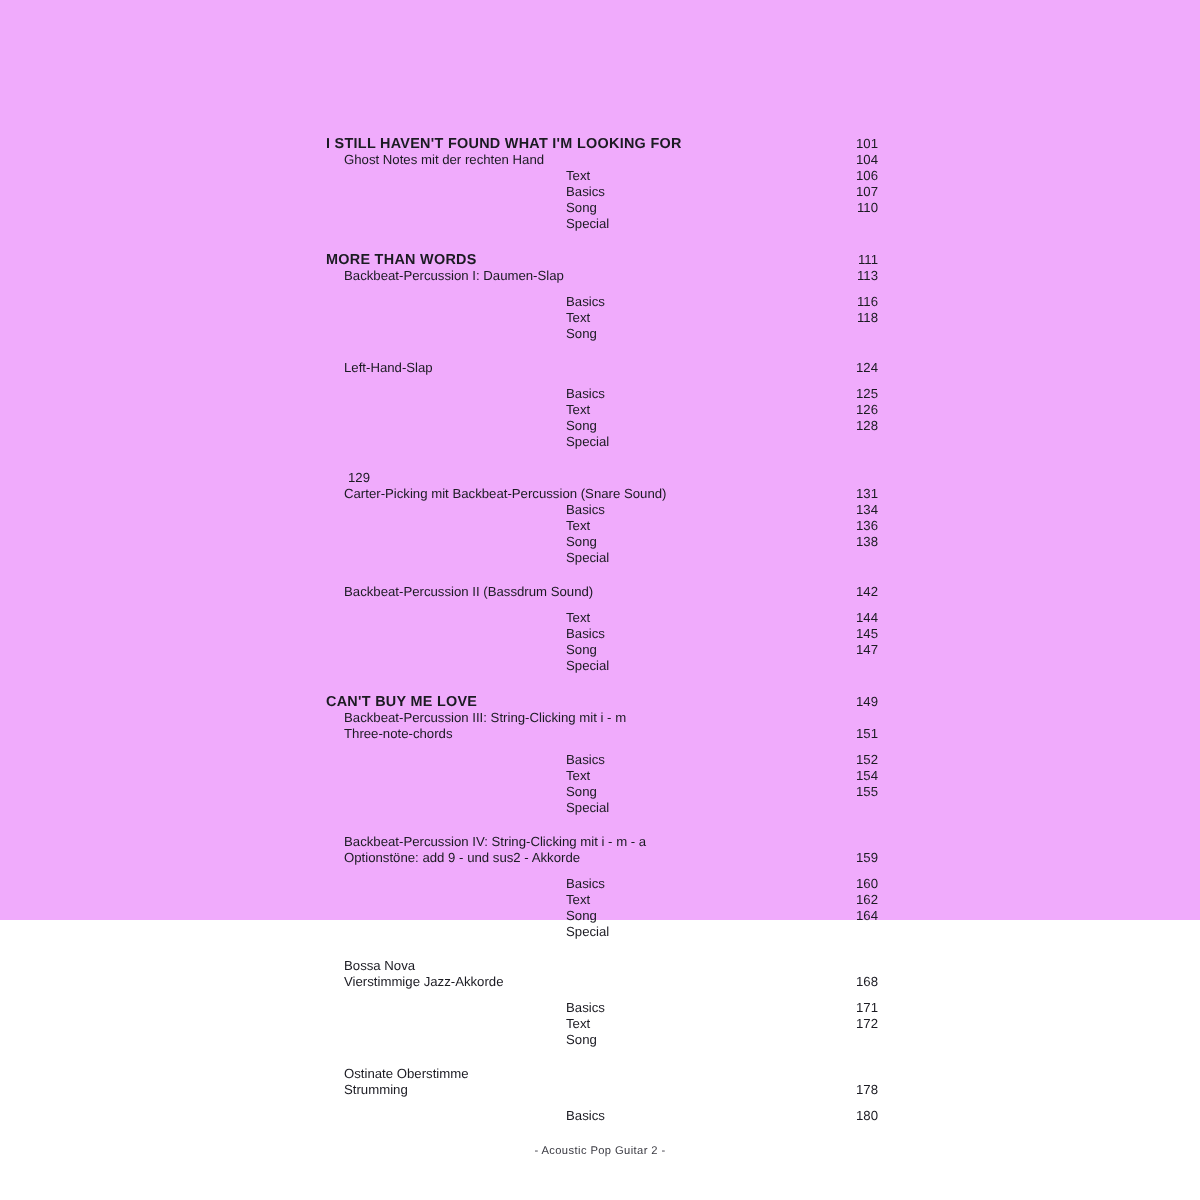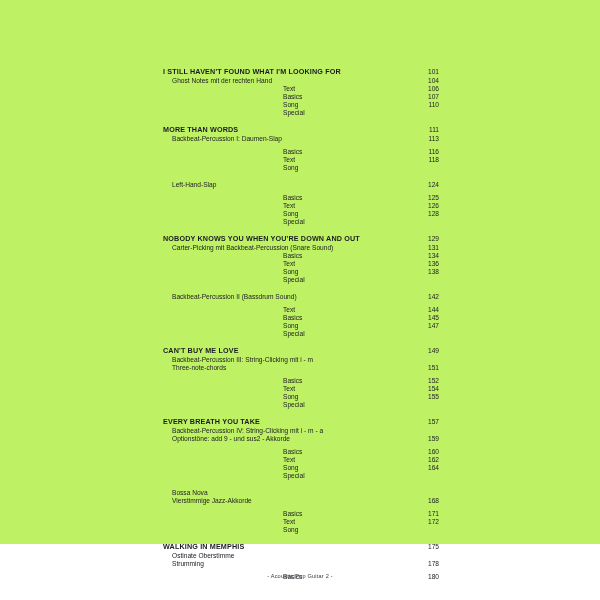--- a/index.html
+++ b/index.html
@@ -12,22 +12,22 @@
     height: 600px;
     font-family: "Liberation Sans", sans-serif;
     color: #1b1b22;
     position: relative;
     overflow: hidden;
   }
   .page {
     position: absolute;
     left: 0; top: 0;
     width: 600px;
-    height: 544px;
-    background: #bef264;
+    height: 460px;
+    background: #f0abfc;
   }
   .toc {
     position: absolute;
     left: 163px;
     top: 68px;
     width: 276px;
   }
   .entry {
     display: block;
     width: 100%;
@@ -163,21 +163,20 @@
       <div class="line item">
         <span class="label">Special</span>
         <span class="page-num"></span>
       </div>
     </div>
 
     <div class="spacer-m"></div>
 
     <div class="entry">
       <div class="line chapter">
-        <span class="label">NOBODY KNOWS YOU WHEN YOU'RE DOWN AND OUT</span>
         <span class="page-num">129</span>
       </div>
       <div class="line sub">
         <span class="label">Carter-Picking mit Backbeat-Percussion (Snare Sound)</span>
         <span class="page-num">131</span>
       </div>
       <div class="line item">
         <span class="label">Basics</span>
         <span class="page-num">134</span>
       </div>
@@ -251,24 +250,20 @@
       </div>
       <div class="line item">
         <span class="label">Special</span>
         <span class="page-num"></span>
       </div>
     </div>
 
     <div class="spacer-m"></div>
 
     <div class="entry">
-      <div class="line chapter">
-        <span class="label">EVERY BREATH YOU TAKE</span>
-        <span class="page-num">157</span>
-      </div>
       <div class="line sub">
         <span class="label">Backbeat-Percussion IV: String-Clicking mit i - m - a</span>
         <span class="page-num"></span>
       </div>
       <div class="line sub">
         <span class="label">Optionstöne: add 9 - und sus2 - Akkorde</span>
         <span class="page-num">159</span>
       </div>
       <div class="spacer-s"></div>
       <div class="line item">
@@ -311,24 +306,20 @@
       </div>
       <div class="line item">
         <span class="label">Song</span>
         <span class="page-num"></span>
       </div>
     </div>
 
     <div class="spacer-m"></div>
 
     <div class="entry">
-      <div class="line chapter">
-        <span class="label">WALKING IN MEMPHIS</span>
-        <span class="page-num">175</span>
-      </div>
       <div class="line sub">
         <span class="label">Ostinate Oberstimme</span>
         <span class="page-num"></span>
       </div>
       <div class="line sub">
         <span class="label">Strumming</span>
         <span class="page-num">178</span>
       </div>
       <div class="spacer-s"></div>
       <div class="line item">

